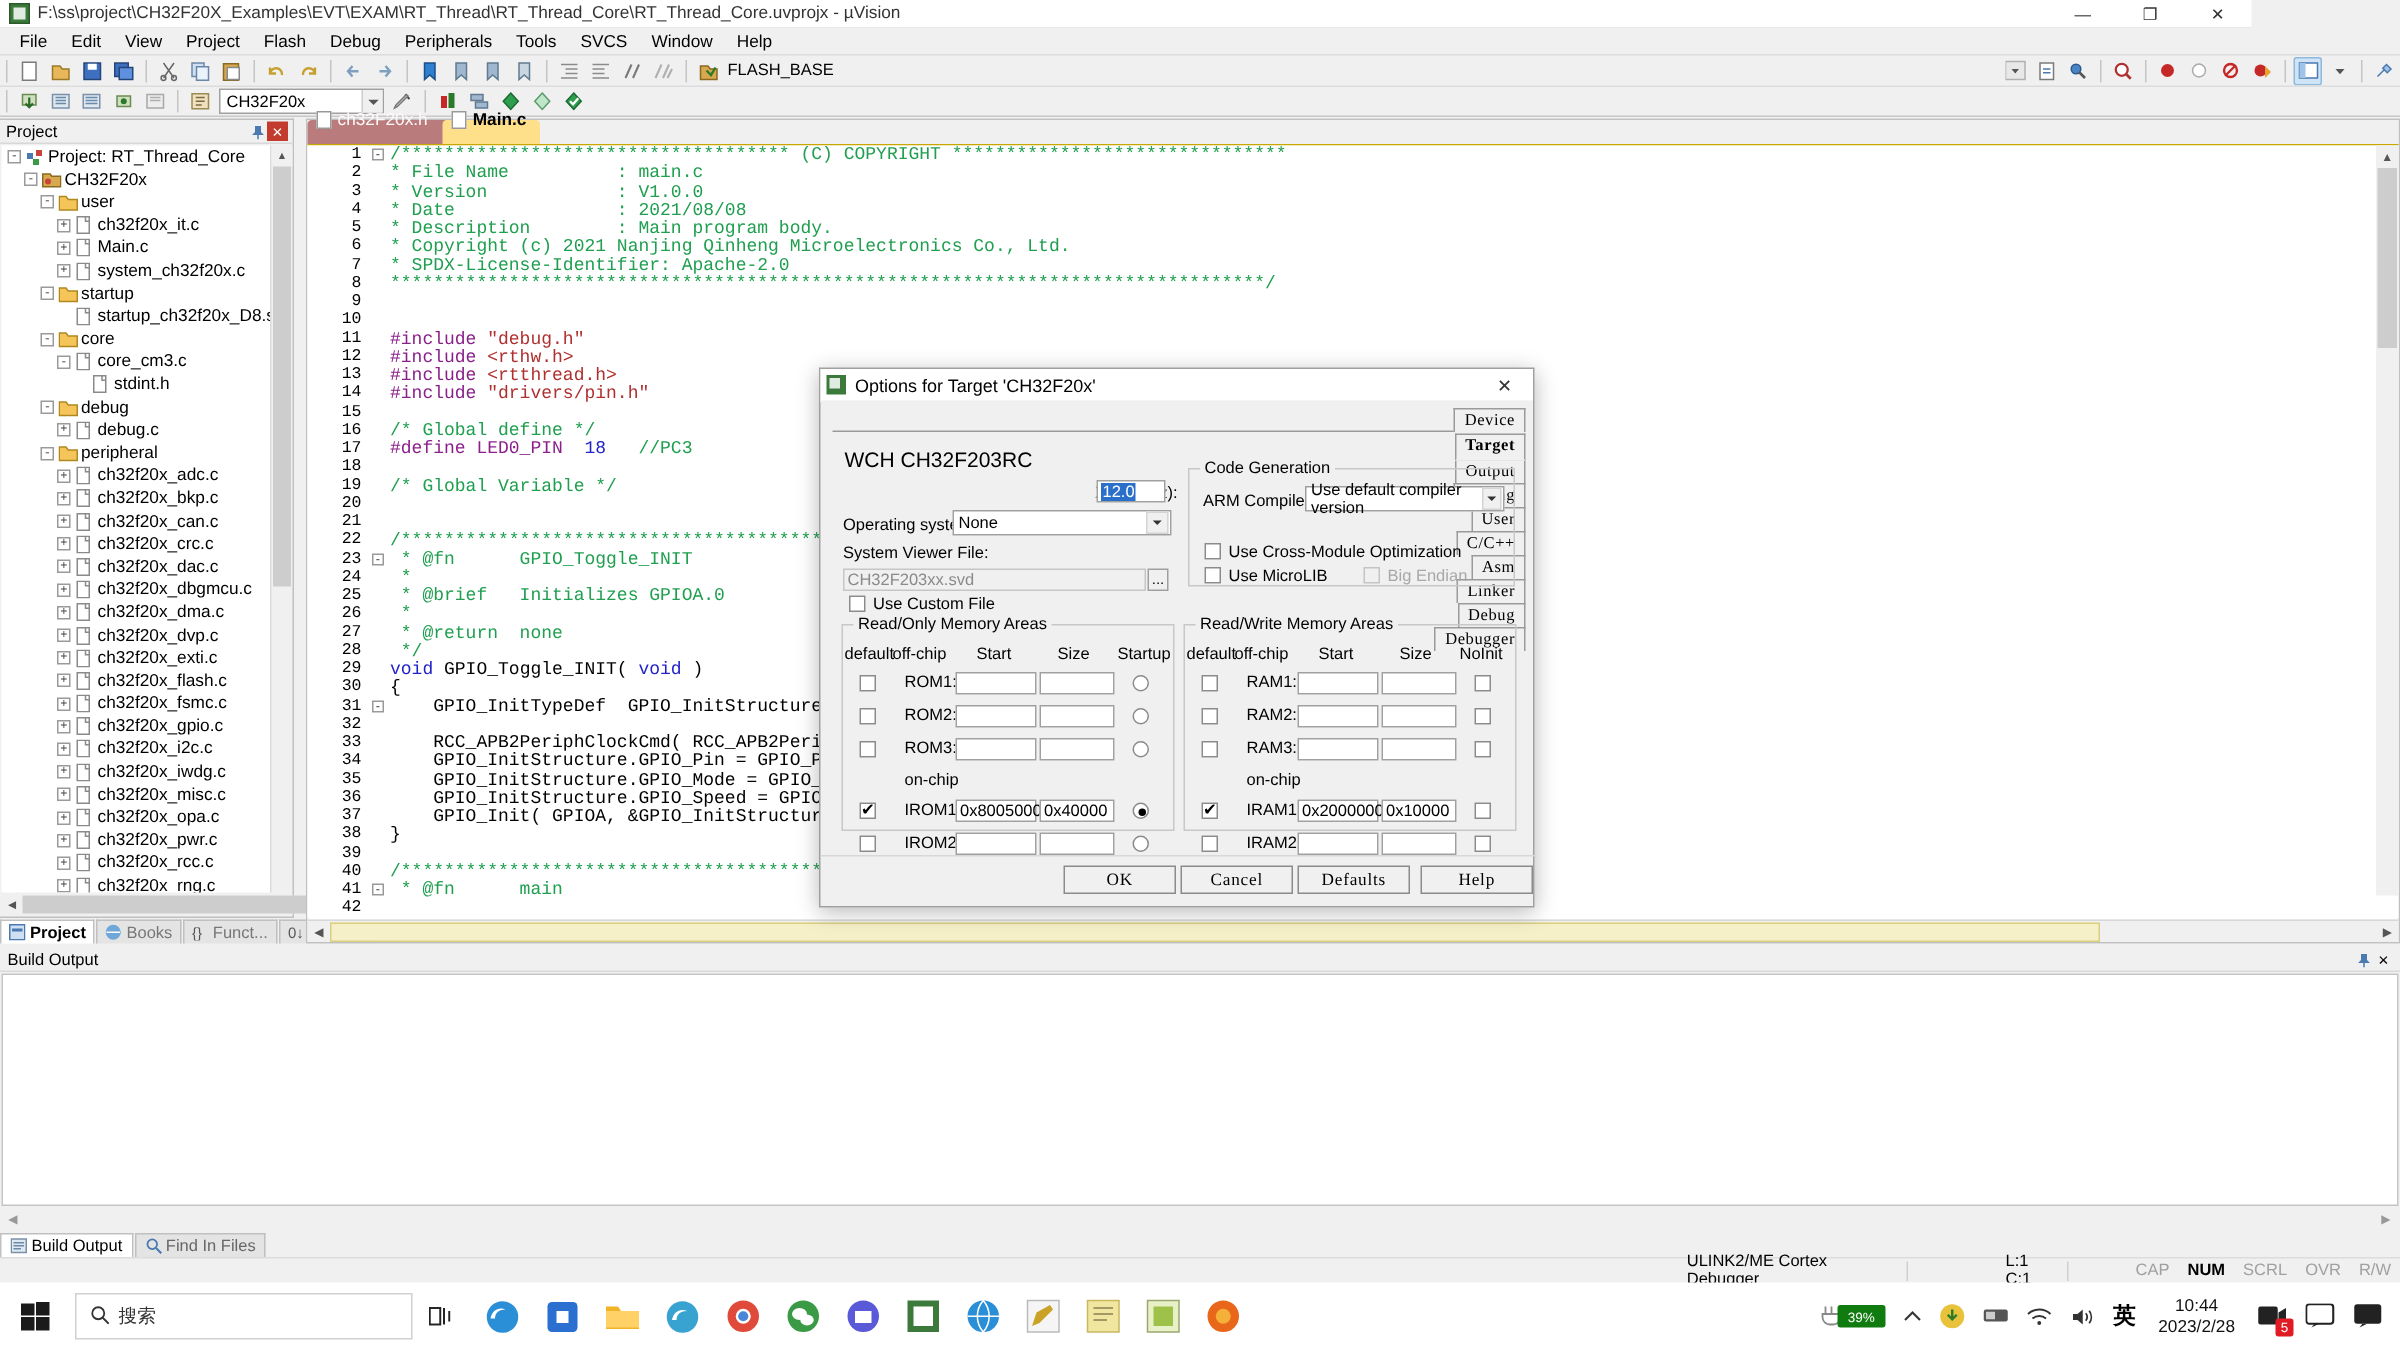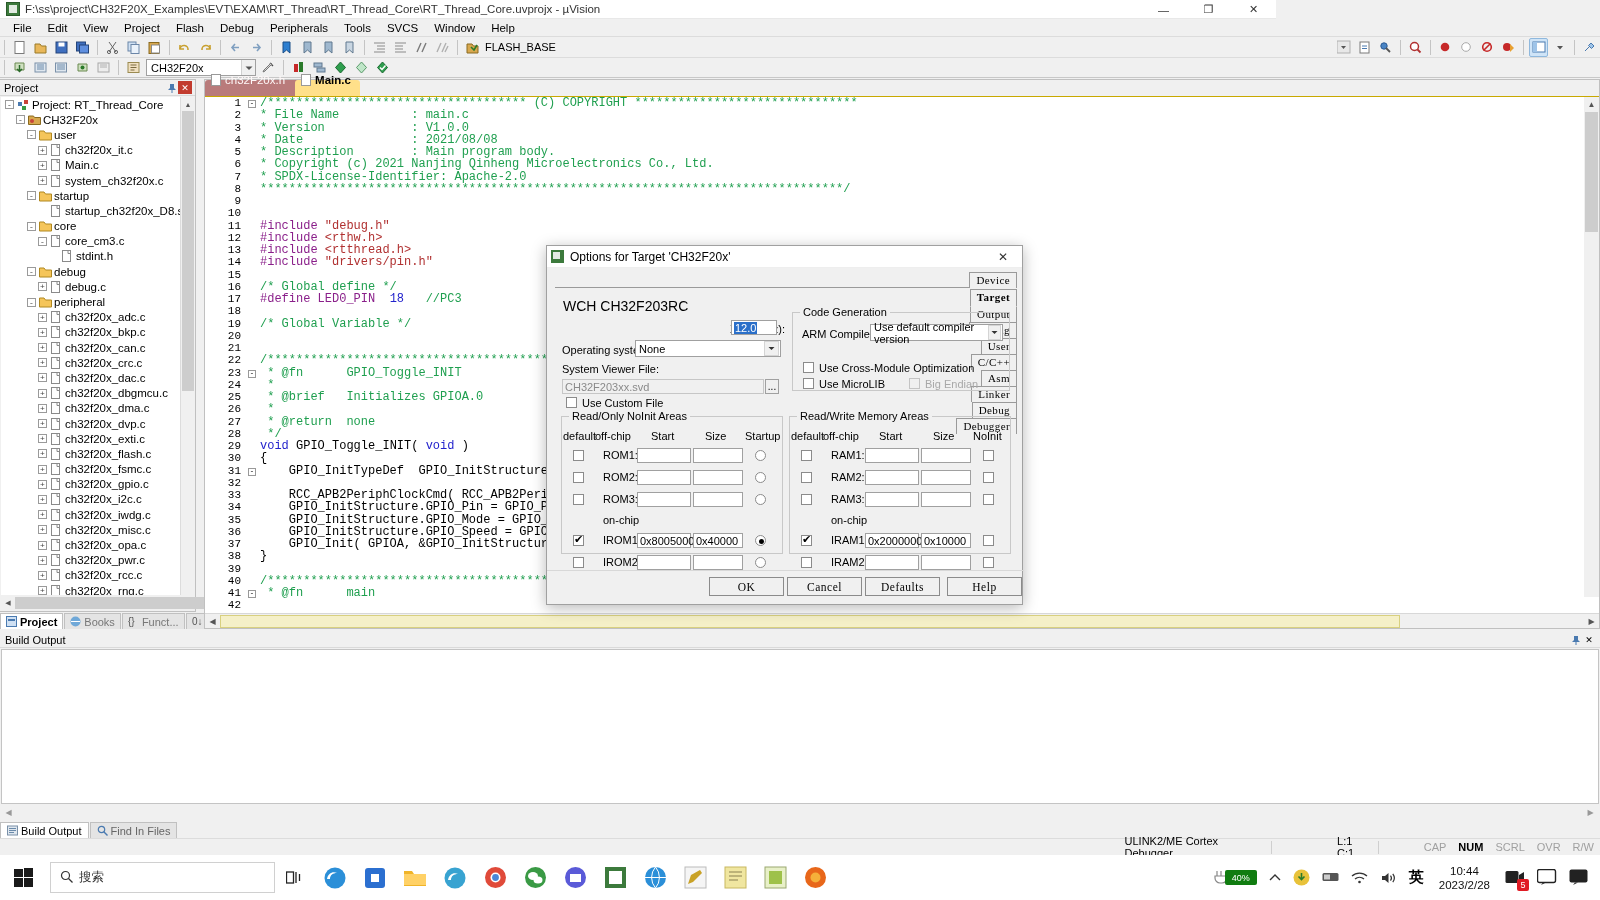--- a/index.html
+++ b/index.html
@@ -7,21 +7,21 @@
   body {
     width:1600px; height:900px; overflow:hidden;
     font-family:"Liberation Sans", sans-serif;
     font-size:12px; color:#000; background:#f0f0f0;
     -webkit-font-smoothing:antialiased;
   }
   
   #app { position:absolute; left:0; top:0; width:1600px; height:855px; background:#f0f0f0; }
 
   
-  #titlebar { position:absolute; left:0; top:0; width:1276px; height:19px; background:#ffffff;
+  #titlebar { position:absolute; left:0; top:0; width:1501px; height:19px; background:#ffffff;
               display:flex; align-items:center; border-bottom:1px solid #e8e8e8; }
   #titlebar .tb-icon { width:14px; height:14px; margin:0 5px 0 6px; background:#3c7a3c;
       border:1px solid #2a5a2a; position:relative; flex:0 0 auto; }
   #titlebar .tb-icon:after{ content:""; position:absolute; left:2px; top:2px; width:8px; height:8px;
       background:#ffffff; opacity:.85;}
   #titlebar .tb-title { font-size:11.5px; color:#333; white-space:nowrap; overflow:hidden; }
   #winbtns { position:absolute; right:0; top:0; height:19px; display:flex; }
   #winbtns div { width:45px; height:19px; display:flex; align-items:center; justify-content:center;
       font-size:11px; color:#333; }
 
@@ -1090,21 +1090,21 @@
           </span>
       </div>
       <div class="cb" style="left:256px; top:72px;"></div>
       <div class="lbl" style="left:272px; top:72px;">Use Cross-Module Optimization</div>
       <div class="cb" style="left:256px; top:88px;"></div>
       <div class="lbl" style="left:272px; top:88px;">Use MicroLIB</div>
       <div class="cb dis" style="left:362px; top:88px;"></div>
       <div class="lbl" style="left:378px; top:88px; color:#a8a8a8;">Big Endian</div>
 
       <div class="grp" style="left:14px; top:126px; width:222px; height:138px;">
-        <span class="glabel">Read/Only NoInit Areas</span>
+        <span class="glabel">Read/Only Memory Areas</span>
       </div>
       <div id="romgrid">
           <div class="colhdr" style="left: 16px; top: 140px;">default</div>
           <div class="colhdr" style="left: 48px; top: 140px;">off-chip</div>
           <div class="colhdr" style="left: 104px; top: 140px;">Start</div>
           <div class="colhdr" style="left: 158px; top: 140px;">Size</div>
           <div class="colhdr" style="left: 198px; top: 140px;">Startup</div>
           <div class="lbl" style="left: 56px; top: 224px;">on-chip</div>
           <div class="cb" style="left: 26px; top: 160px;"></div>
           <div class="lbl" style="left: 56px; top: 159px;">ROM1:</div>
@@ -1323,21 +1323,21 @@
         <circle cx="11.5" cy="11.5" r="10.5" fill="#e8671a"></circle>
         <circle cx="11.5" cy="11.5" r="5" fill="#f5b03a"></circle>
       </svg>
   </div>
 
   <div id="tray">
     <div class="trayitem battery">
       <svg width="14" height="16" style="margin-right:-3px">
           <path d="M3 1v5M7 1v5M1 6h12v2a5 5 0 0 1-5 5H6a5 5 0 0 1-5-5z" fill="none" stroke="#888" stroke-width="1.2"></path>
         </svg>
-      <span class="batt-box">40%</span>
+      <span class="batt-box">39%</span>
     </div>
     <div class="trayitem">
       <svg width="12" height="10">
           <path d="M1 7l5-5 5 5" fill="none" stroke="#333" stroke-width="1.4"></path>
         </svg>
     </div>
     <div class="trayitem">
       <svg width="17" height="17">
           <circle cx="8.5" cy="8.5" r="8" fill="#e8c23a"></circle>
           <path d="M8.5 4v6M5.5 7.5l3 3 3-3" stroke="#2a7a2a" stroke-width="1.6" fill="none"></path>

